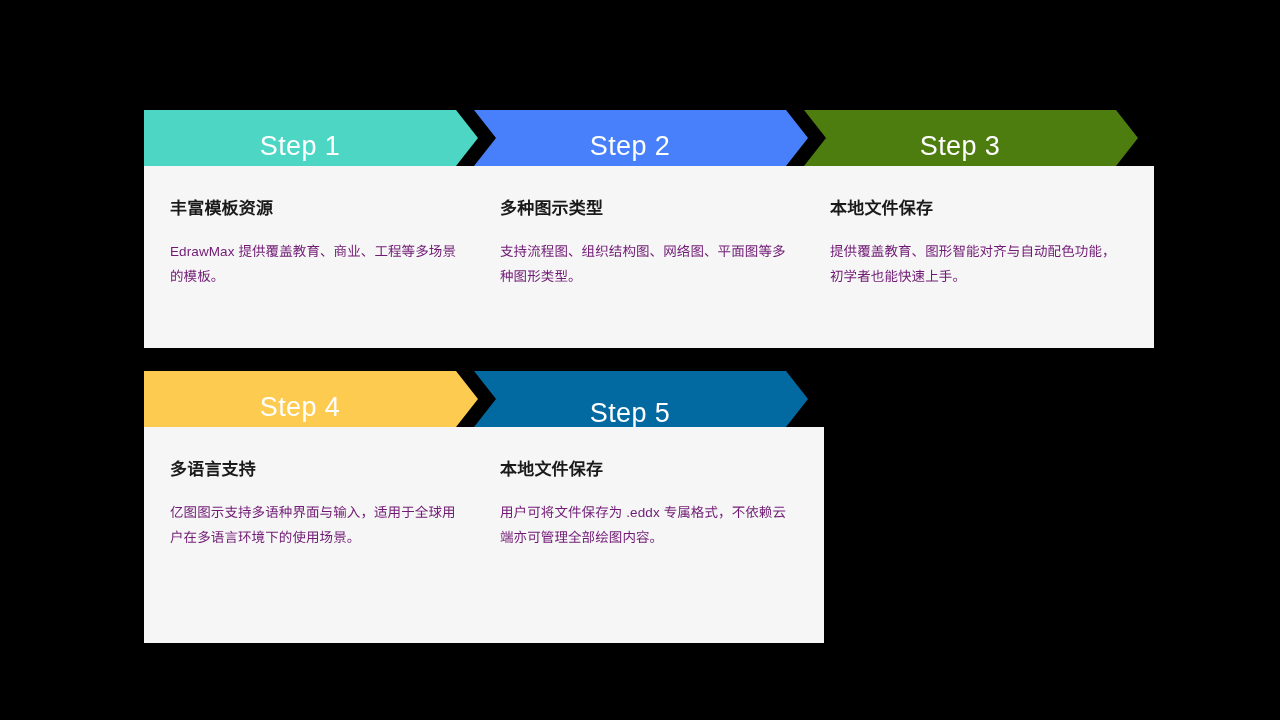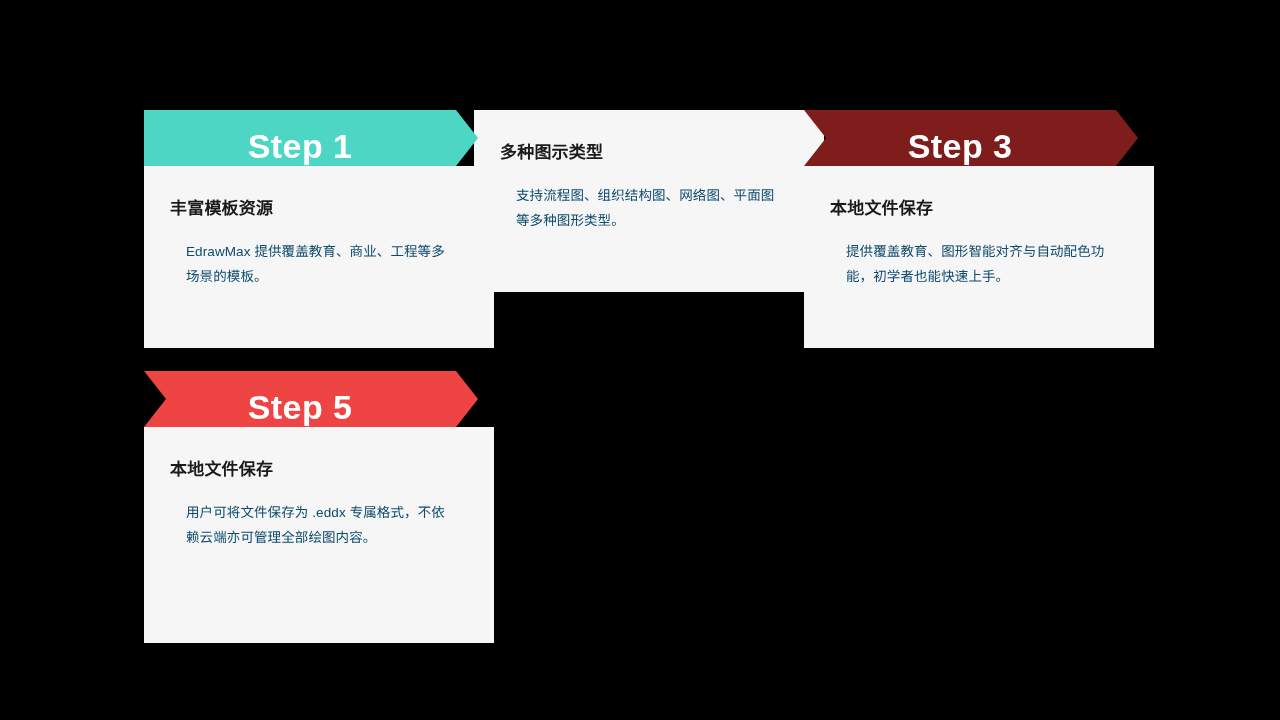--- a/index.html
+++ b/index.html
@@ -55,22 +55,22 @@
     clip-path: polygon(0 0, calc(100% - 22px) 0, 100% 50%, calc(100% - 22px) 100%, 0 100%);
     z-index: 2;
   }
   
   .step-header.notched {
     -webkit-clip-path: polygon(0 0, calc(100% - 22px) 0, 100% 50%, calc(100% - 22px) 100%, 0 100%, 22px 50%);
     clip-path: polygon(0 0, calc(100% - 22px) 0, 100% 50%, calc(100% - 22px) 100%, 0 100%, 22px 50%);
   }
 
   .step-header-label {
-    font-size: 34px;
-    font-weight: bold;
+    font-size: 27px;
+    font-weight: normal;
     color: #ffffff;
     letter-spacing: 0.4px;
     line-height: 1;
     white-space: nowrap;
     margin-top: 16px;
   }
 
   
   .step-body {
     position: relative;
@@ -86,23 +86,23 @@
   .step-title {
     font-size: 17px;
     font-weight: bold;
     color: #1a1a1a;
     line-height: 1.3;
     margin: 0 0 20px 0;
     letter-spacing: 0.2px;
   }
   .step-desc {
     font-size: 13.5px;
-    color: #0c4a6e;
+    color: #701a75;
     line-height: 1.85;
-    margin: 16px;
+    margin: 0;
     letter-spacing: 0.1px;
   }
 </style>
 </head>
 <body>
 
 <div class="slide">
 
   <div class="row row-1">
 
@@ -110,43 +110,55 @@
       <div class="step-header" style="background: rgb(77, 214, 196);">
         <span class="step-header-label">Step 1</span>
       </div>
       <div class="step-body">
         <p class="step-title">丰富模板资源</p>
         <p class="step-desc">EdrawMax 提供覆盖教育、商业、工程等多场景的模板。</p>
       </div>
     </div>
 
     <div class="step">
+      <div class="step-header notched" style="background: rgb(71, 128, 250);">
+        <span class="step-header-label">Step 2</span>
+      </div>
       <div class="step-body">
         <p class="step-title">多种图示类型</p>
         <p class="step-desc">支持流程图、组织结构图、网络图、平面图等多种图形类型。</p>
       </div>
     </div>
 
     <div class="step">
-      <div class="step-header notched" style="background: #7f1d1d;">
+      <div class="step-header notched" style="background: #4d7c0f;">
         <span class="step-header-label">Step 3</span>
       </div>
       <div class="step-body">
         <p class="step-title">本地文件保存</p>
         <p class="step-desc">提供覆盖教育、图形智能对齐与自动配色功能，初学者也能快速上手。</p>
       </div>
     </div>
 
   </div>
 
   <div class="row row-2">
 
+    <div class="step">
+      <div class="step-header" style="background: rgb(252, 203, 79);">
+        <span class="step-header-label">Step 4</span>
+      </div>
+      <div class="step-body">
+        <p class="step-title">多语言支持</p>
+        <p class="step-desc">亿图图示支持多语种界面与输入，适用于全球用户在多语言环境下的使用场景。</p>
+      </div>
+    </div>
 
     <div class="step">
-      <div class="step-header notched" style="background: #ef4444;">
+      <div class="step-header notched" style="background: #0369a1; align-items: flex-end;">
         <span class="step-header-label">Step 5</span>
       </div>
       <div class="step-body">
         <p class="step-title">本地文件保存</p>
         <p class="step-desc">用户可将文件保存为 .eddx 专属格式，不依赖云端亦可管理全部绘图内容。</p>
       </div>
     </div>
 
   </div>
 

